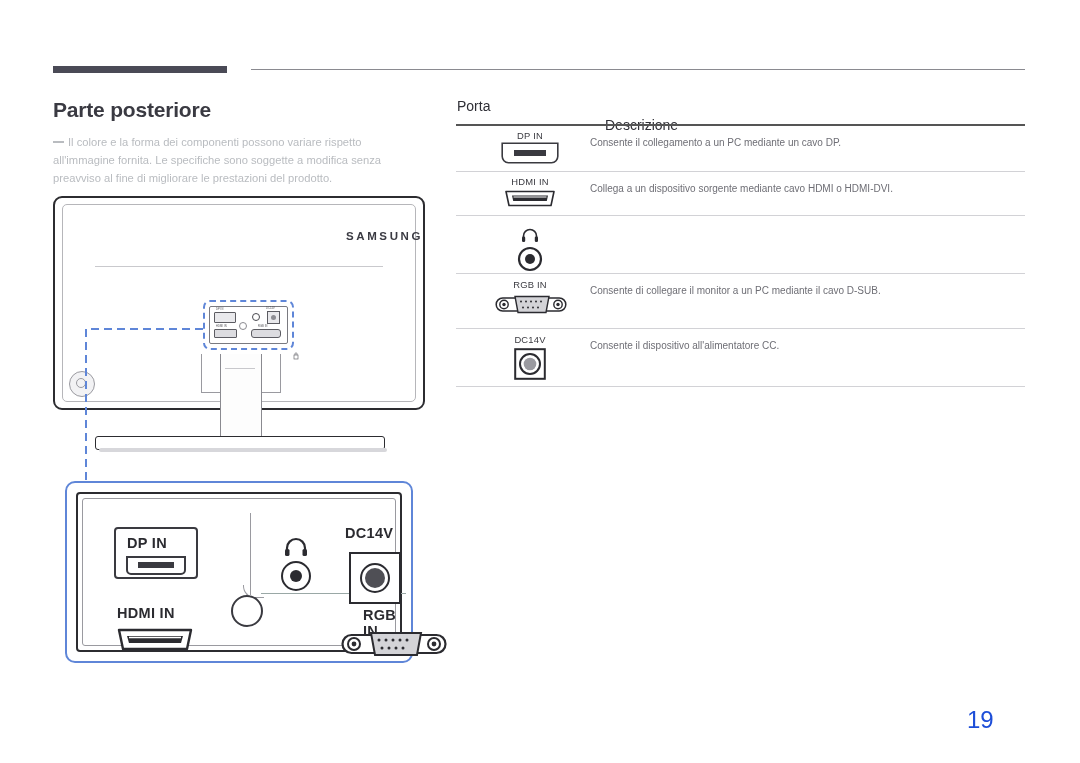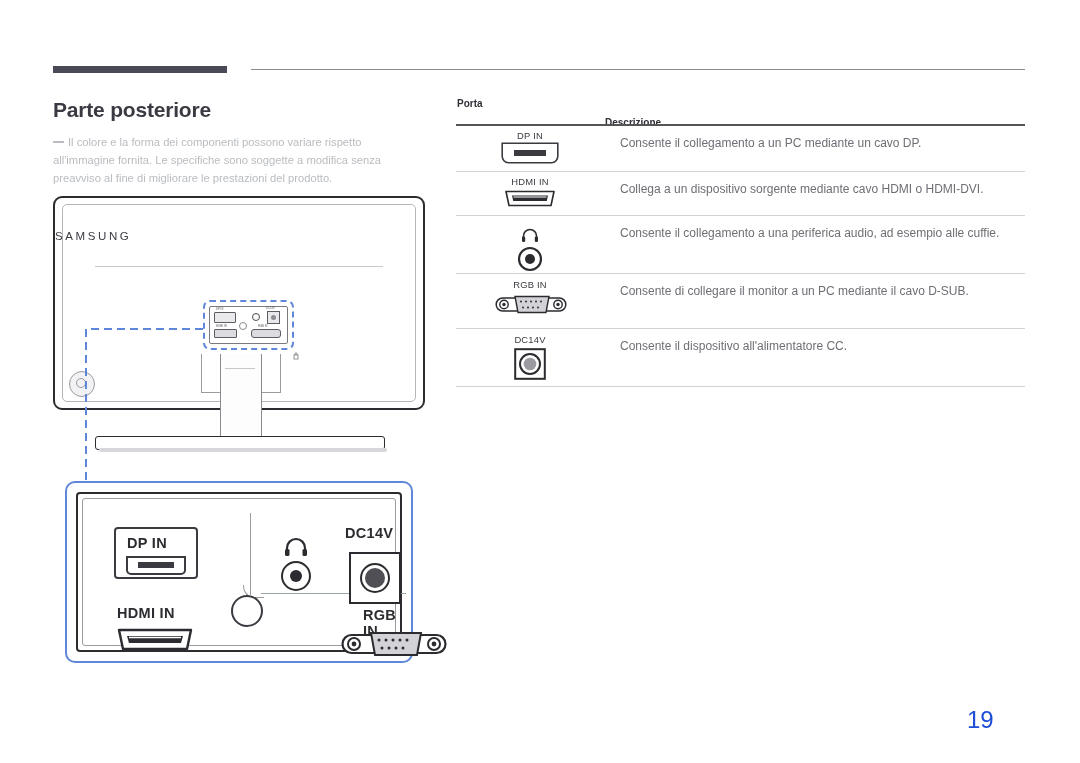--- a/index.html
+++ b/index.html
@@ -43,22 +43,22 @@
   .mon-body{
     position:absolute;left:0;top:0;width:372px;height:214px;
     border:2.2px solid #2c2c30;border-radius:9px;background:#fff;
     box-sizing:border-box;
   }
   .mon-inner{
     position:absolute;left:7px;top:6px;right:7px;bottom:6px;
     border:1px solid #b6b6ba;border-radius:5px;box-sizing:border-box;
   }
   .mon-logo{
-    position:absolute;left:0;right:0;top:32px;text-align:left;
-    font-size:11.5px;font-weight:normal;letter-spacing:2.6px;color:#3a3a42;
+    position:absolute;left:0;right:0;top:32px;text-align:right;
+    font-size:11.5px;font-weight:bold;letter-spacing:2.6px;color:#3a3a42;
   }
   .mon-hline{
     position:absolute;left:40px;right:40px;top:68px;height:1px;background:#c9c9cd;
   }
   .mon-power{
     position:absolute;left:14px;top:173px;width:26px;height:26px;
     border-radius:50%;border:1.6px solid #9a9aa0;background:#f2f2f4;
     box-sizing:border-box;
   }
   .mon-power:after{
@@ -161,28 +161,28 @@
   .dc-box:after{
     content:"";position:absolute;left:9px;top:9px;width:30px;height:30px;border-radius:50%;
     border:2.4px solid #2b2b30;box-sizing:border-box;
   }
   .dc-dot{position:absolute;left:282px;top:69px;width:20px;height:20px;border-radius:50%;background:#4f4f55;}
   .rgb-port{position:absolute;left:258px;top:130px;width:106px;height:30px;}
 
   
   .tbl{position:absolute;left:456px;top:98px;width:569px;}
   .tbl-head{position:relative;height:26px;}
-  .th{position:absolute;font-size:10px;font-weight:bold;color:#2f2f36;top:0;}
+  .th{position:absolute;font-size:14px;font-weight:normal;color:#2f2f36;top:0;}
   .th-porta{left:1px;}
   .th-desc{left:149px;margin-top:19px;}
   .tbl-rule{position:absolute;left:0;top:26px;width:569px;height:1.6px;background:#555;}
   .row{position:relative;border-bottom:1px solid #d2d2d6;box-sizing:border-box;}
   .row-desc{
-    position:absolute;left:164px;top:9px;width:415px;
-    font-size:12px;line-height:16px;color:#6e6e75;
+    position:absolute;left:134px;top:9px;width:415px;
+    font-size:10px;line-height:16px;color:#6e6e75;
   }
   .row-icon{position:absolute;left:0;top:0;width:148px;height:100%;}
   .ic-lab{
     position:absolute;left:0;right:0;text-align:center;font-size:9.4px;
     color:#3a3a40;font-weight:normal;letter-spacing:.2px;
   }
 
   .pg-num{
     position:absolute;left:967px;top:706px;font-size:24px;color:#1d4ed8;
   }
@@ -335,21 +335,20 @@
         <svg width="20" height="15" style="position:absolute;left:64px;top:12px;" viewBox="0 0 20 15">
           <path d="M3.5 10 V8 A6.5 6.5 0 0 1 16.5 8 V10" fill="none" stroke="#2b2b30" stroke-width="1.6"></path>
           <rect x="2" y="8.5" width="3.2" height="5.5" rx="1.3" fill="#2b2b30"></rect>
           <rect x="14.8" y="8.5" width="3.2" height="5.5" rx="1.3" fill="#2b2b30"></rect>
         </svg>
         <svg width="26" height="26" style="position:absolute;left:61px;top:30px;" viewBox="0 0 26 26">
           <circle cx="13" cy="13" r="11" fill="#fff" stroke="#2b2b30" stroke-width="2.2"></circle>
           <circle cx="13" cy="13" r="5" fill="#2b2b30"></circle>
         </svg>
       </div>
-      <div class="row-desc">Consente il collegamento a una periferica audio, ad esempio alle cuffie.</div>
     </div>
 
     <div class="row" style="height:55px;">
       <div class="row-icon">
         <div class="ic-lab" style="top:5px;">RGB IN</div>
         <svg width="72" height="21" style="position:absolute;left:39px;top:20px;" viewBox="0 0 72 21">
           <rect x="1.2" y="4" width="69.6" height="13" rx="6.5" fill="#fff" stroke="#2b2b30" stroke-width="1.5"></rect>
           <circle cx="9" cy="10.5" r="4.2" fill="#fff" stroke="#2b2b30" stroke-width="1.4"></circle>
           <circle cx="9" cy="10.5" r="1.7" fill="#2b2b30"></circle>
           <circle cx="63" cy="10.5" r="4.2" fill="#fff" stroke="#2b2b30" stroke-width="1.4"></circle>

